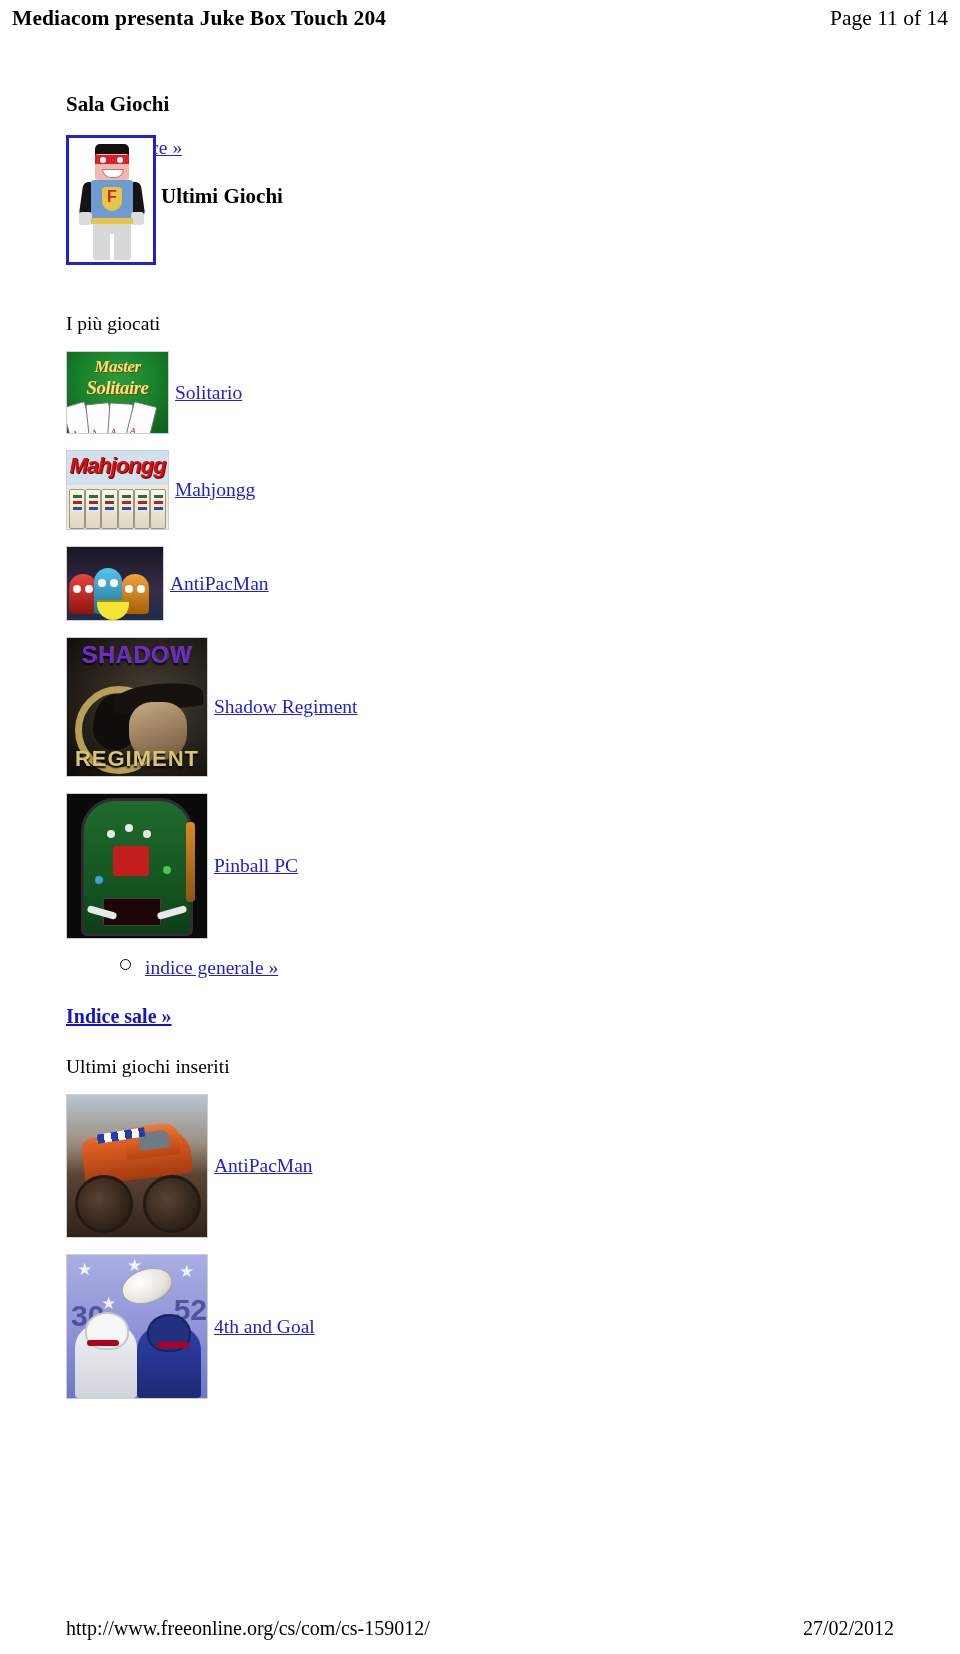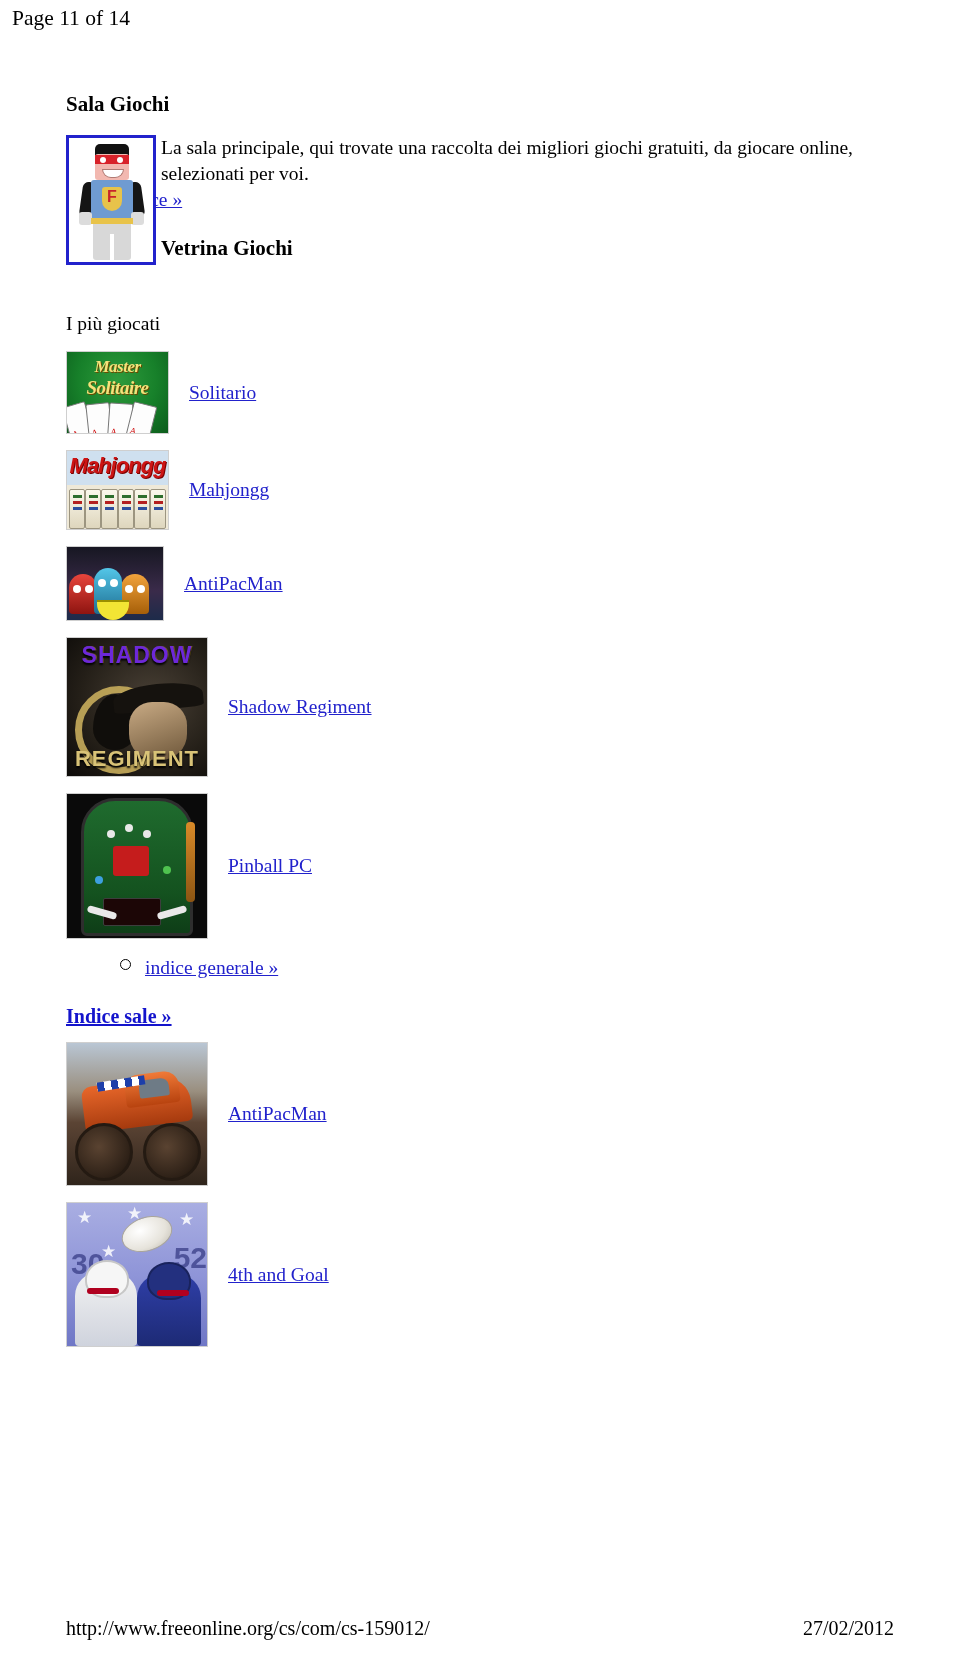--- a/index.html
+++ b/index.html
@@ -112,21 +112,21 @@
     overflow: hidden;
     background: #e8e8e8;
     flex: 0 0 auto;
     border: 1px solid #cfcfcf;
     box-sizing: border-box;
   }
   .game-link {
     color: #2222cc;
     text-decoration: underline;
     font-size: 19.5px;
-    margin-left: 20px;
+    margin-left: 6px;
     white-space: nowrap;
   }
 
   
   .art { position: absolute; }
 
   
   .sol-bg {
     inset: 0;
     background: radial-gradient(ellipse at 50% 35%, #2e9b3c 0%, #17802a 55%, #0c5c1c 100%);
@@ -469,20 +469,21 @@
     justify-content: space-between;
     align-items: center;
   }
   .footer-url  { font-size: 20px; white-space: nowrap; }
   .footer-date { font-size: 20px; white-space: nowrap; }
 </style>
 </head>
 <body>
 
 <div class="page-header">
+  <div class="header-title">Mediacom presenta Juke Box Touch 204</div>
   <div class="header-page">Page 11 of 14</div>
 </div>
 
 <div class="content">
 
   <h1 class="section-title">Sala Giochi</h1>
 
   
   <div class="intro-row">
 
@@ -498,24 +499,23 @@
       <span class="lego lg-mouth"></span>
       <span class="lego lg-torso"></span>
       <span class="lego lg-badge"></span>
       <span class="lego lg-handL"></span>
       <span class="lego lg-handR"></span>
       <span class="lego lg-belt"></span>
       <span class="lego lg-legs"></span>
       <span class="lego lg-gap"></span>
     </div>
 
-    <div class="intro-text">La sala principale, qui trovate una raccolta dei migliori giochi gratuiti, da giocare online, selezionati per voi.</div>
     <a class="intro-link" href="#">Vai all'indice »</a>
 
-    <div class="vetrina">Vetrina Giochi</div>
+    <div class="vetrina">Ultimi Giochi</div>
   </div>
 
   
   <p class="plain-line">I più giocati</p>
 
   <div class="game-list">
 
     <div class="game-item">
       <div class="thumb" style="width:103px;height:83px;">
         <span class="art sol-bg"></span>
@@ -616,20 +616,21 @@
 
   
   <div class="bullet-row">
     <span class="bullet-mark"></span>
     <a class="bullet-link" href="#">indice generale »</a>
   </div>
 
   <a class="indice-sale" href="#">Indice sale »</a>
 
   
+  <p class="plain-line">Ultimi giochi inseriti</p>
 
   <div class="game-list">
 
     <div class="game-item">
       <div class="thumb" style="width:142px;height:144px;">
         <span class="art off-bg"></span>
         <span class="art off-body"></span>
         <span class="art off-cab"></span>
         <span class="art off-win"></span>
         <span class="art off-stripe"></span>

